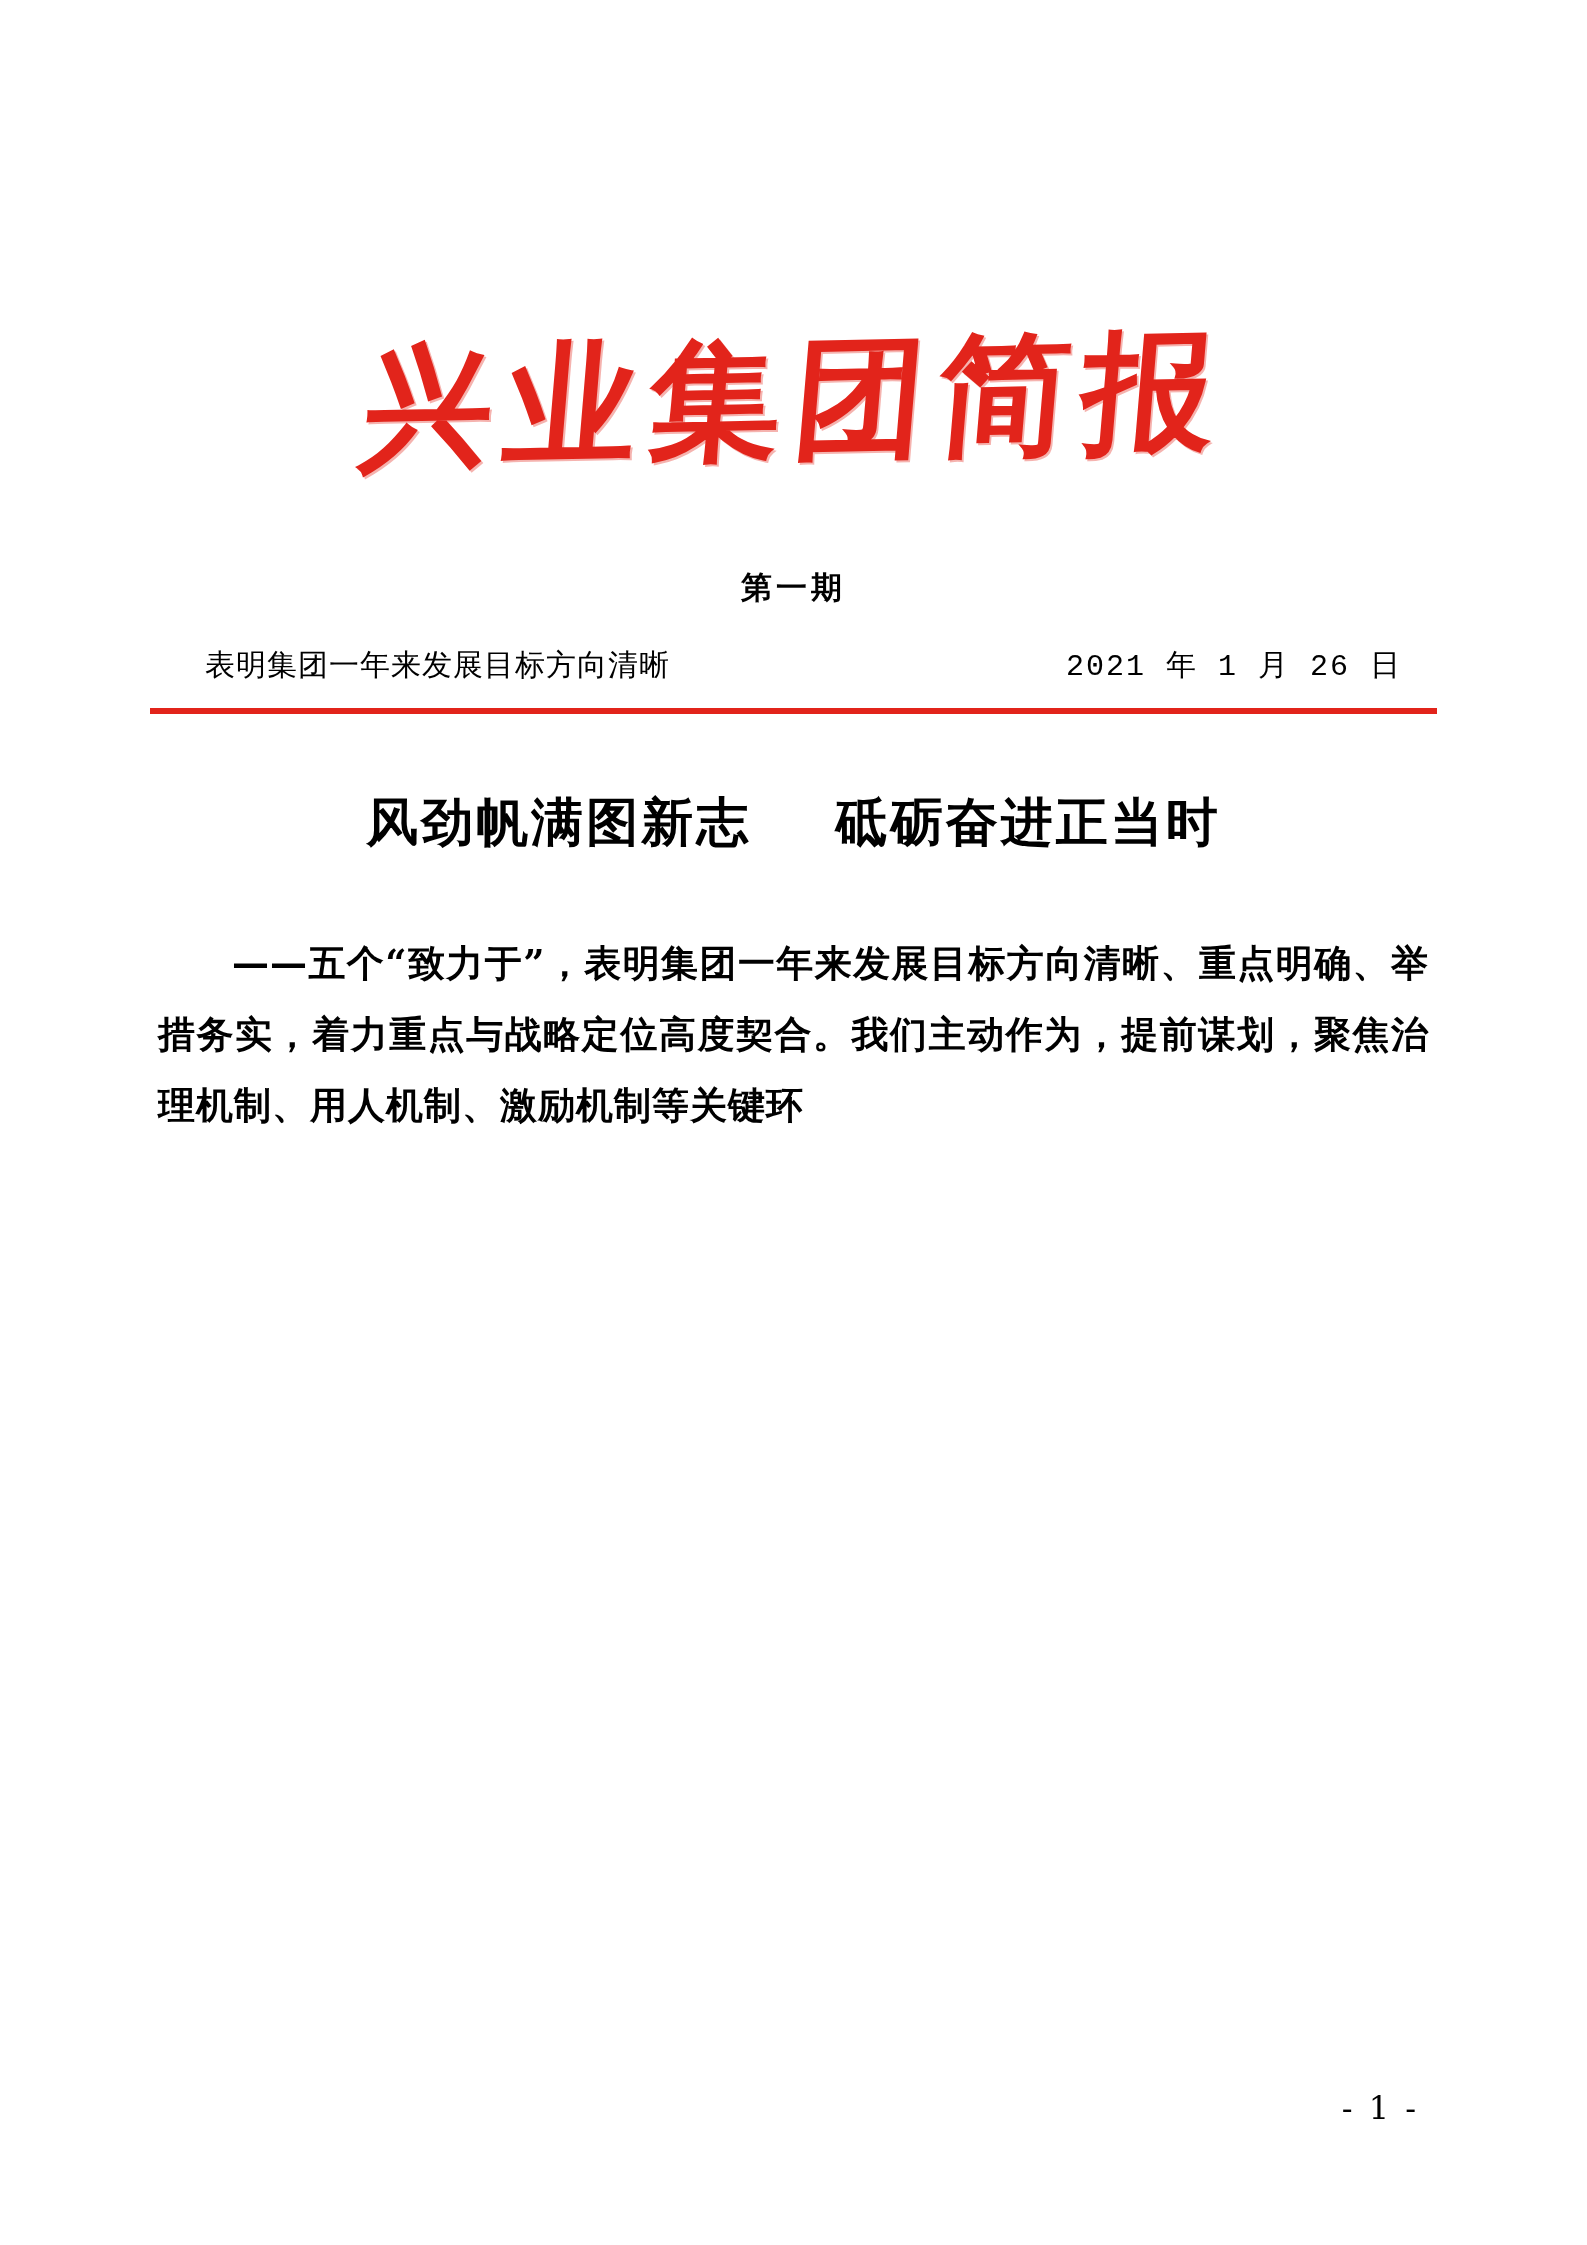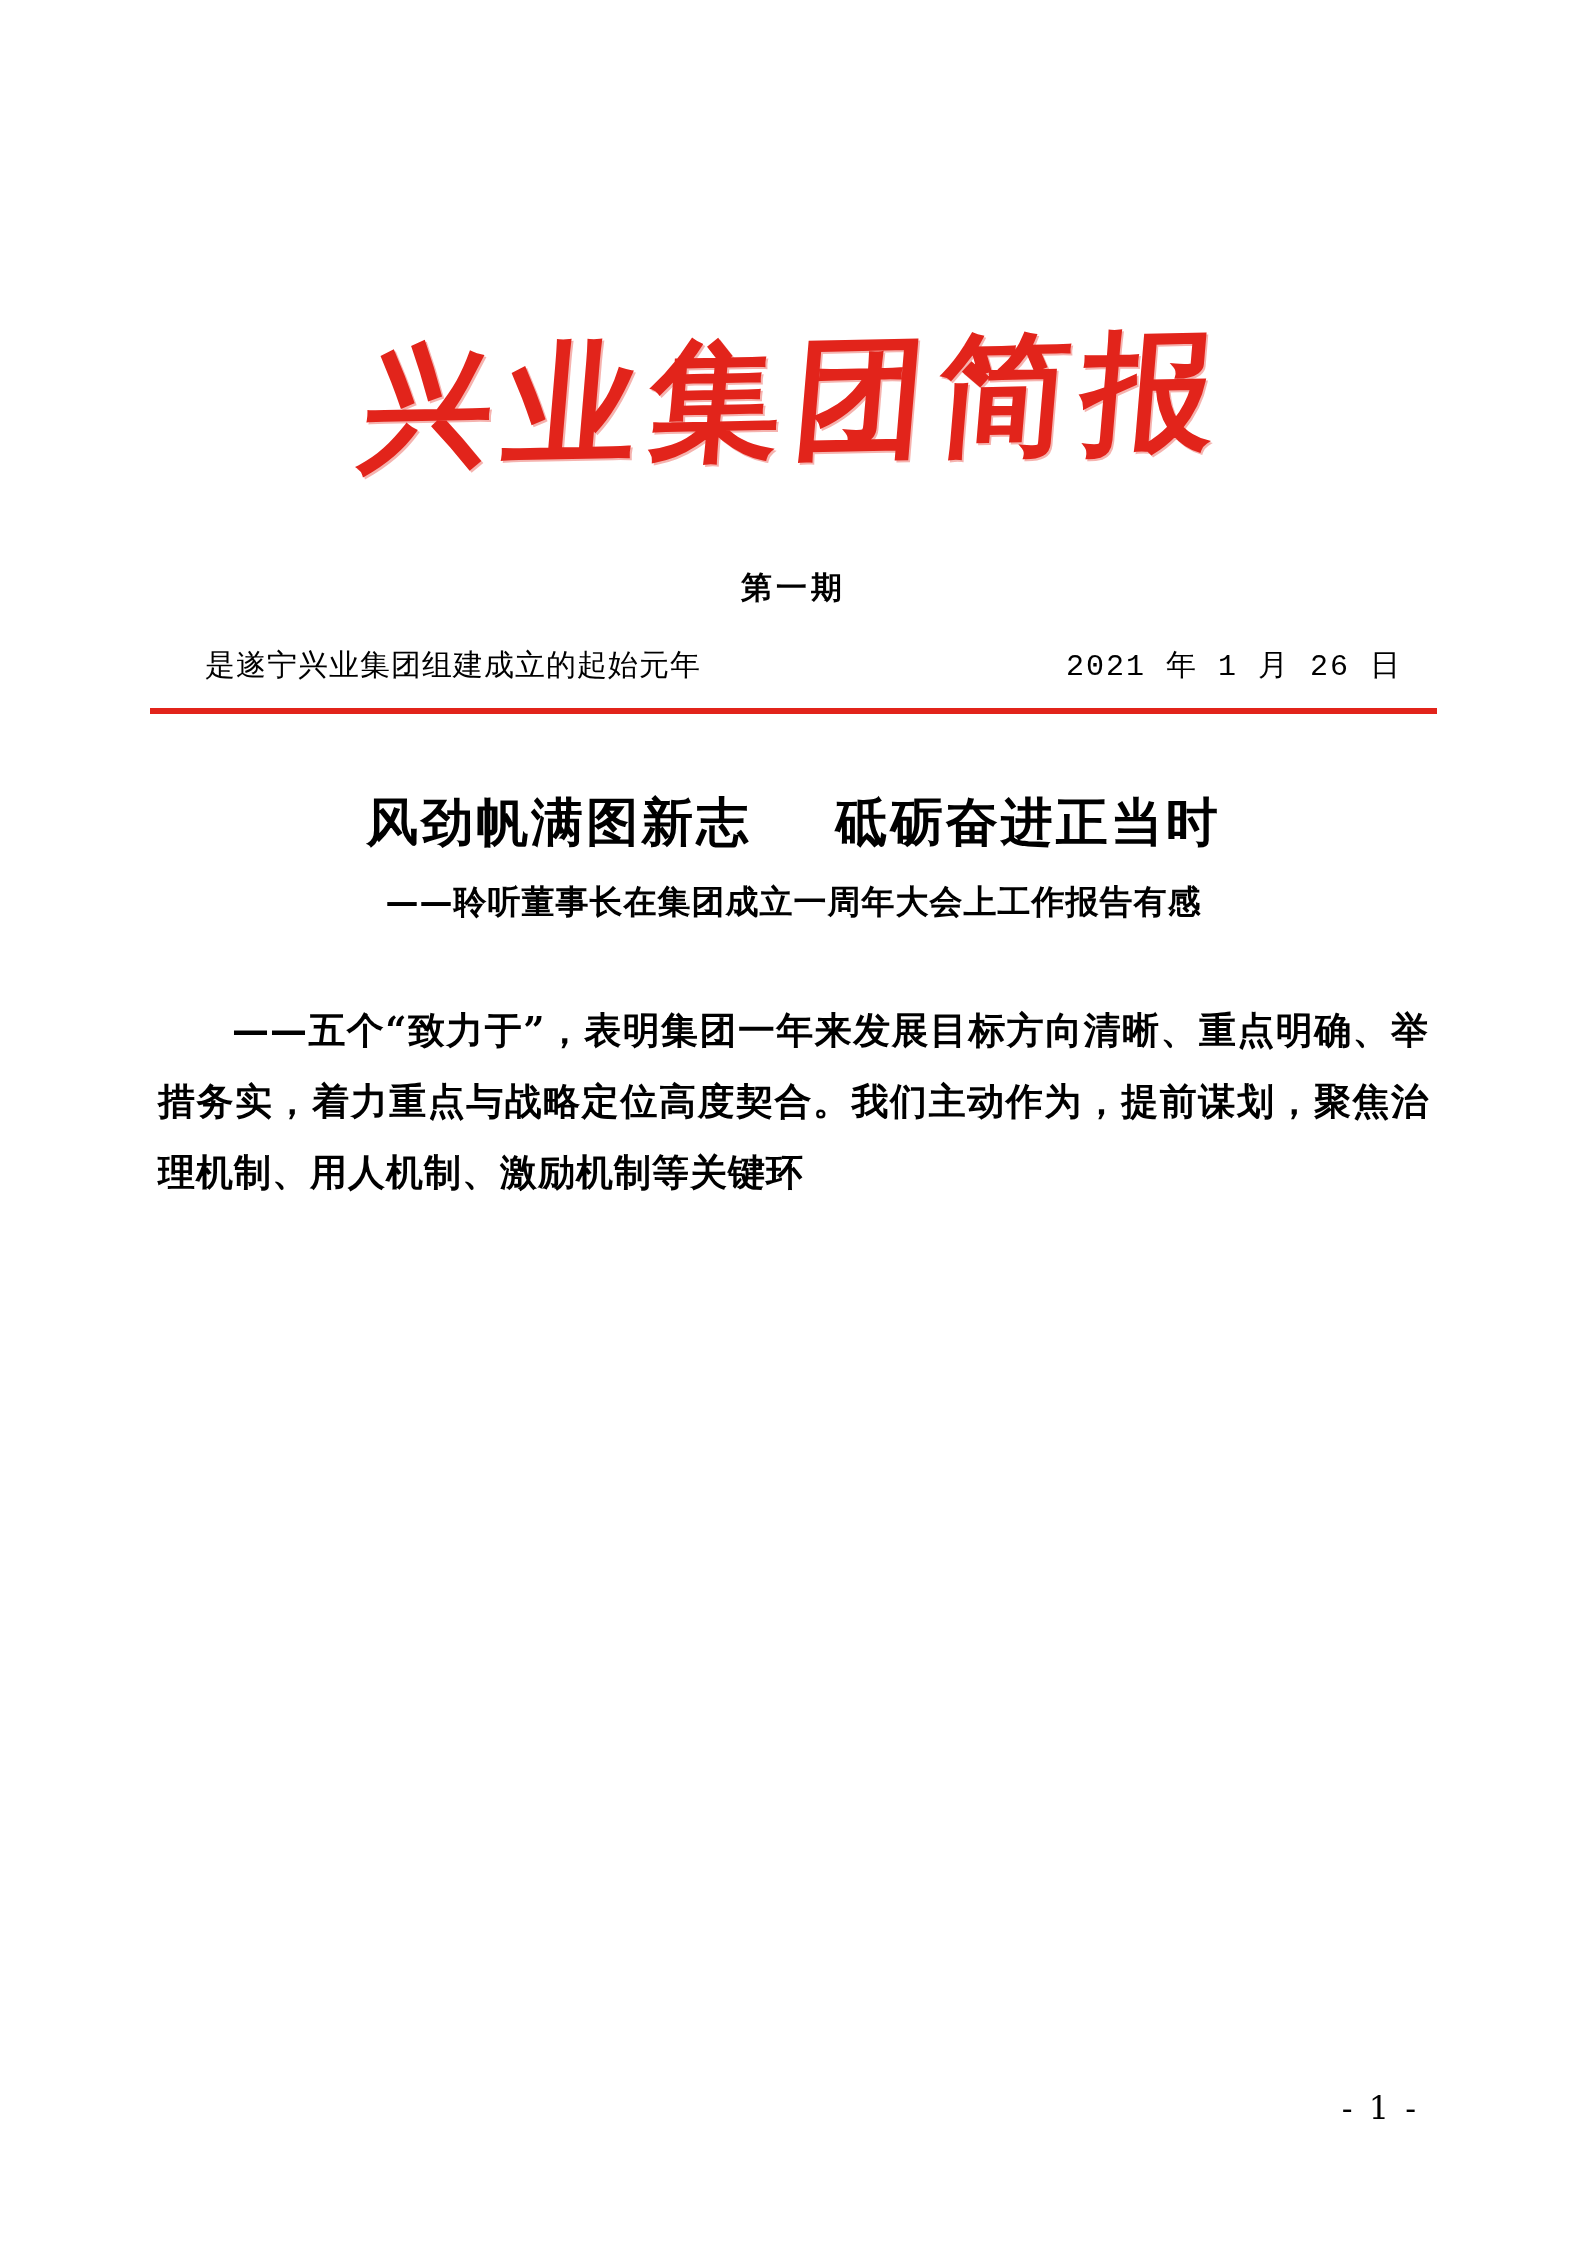--- a/index.html
+++ b/index.html
@@ -126,29 +126,28 @@
 
 <div class="page">
 
   <div class="masthead">
     <div class="masthead-title">兴业集团简报</div>
   </div>
 
   <div class="issue-no">第一期</div>
 
   <div class="meta-row">
-    <div class="meta-left">是遂宁兴业集团组建成立的起始元年</div>
+    <div class="meta-left">表明集团一年来发展目标方向清晰</div>
     <div class="meta-right">2021 年 1 月 26 日</div>
   </div>
 
   <div class="red-rule"></div>
 
   <div class="headline">风劲帆满图新志    砥砺奋进正当时</div>
 
-  <div class="subheadline">——聆听董事长在集团成立一周年大会上工作报告有感</div>
 
   <div class="body">
     <p class="lead-dash">——五个“致力于”，表明集团一年来发展目标方向清晰、重点明确、举措务实，着力重点与战略定位高度契合。我们主动作为，提前谋划，聚焦治理机制、用人机制、激励机制等关键环</p>
   </div>
 
   <div class="page-number">- 1 -</div>
 
 </div>
 
 </body></html>

